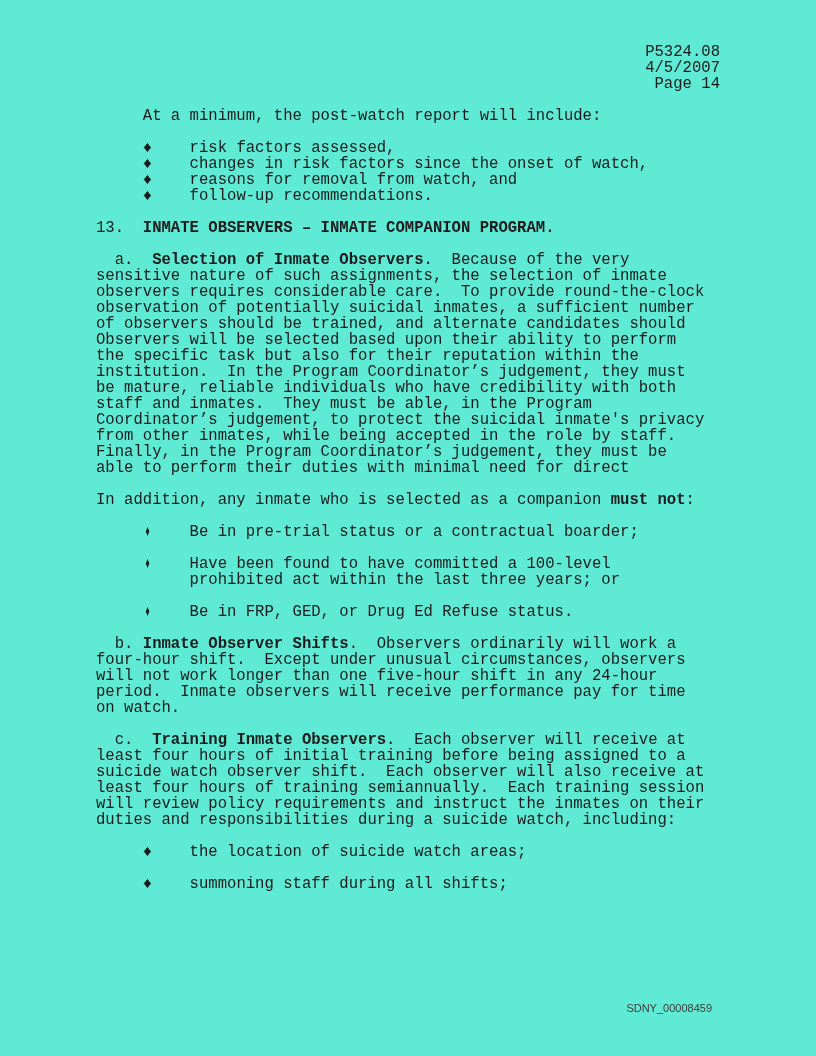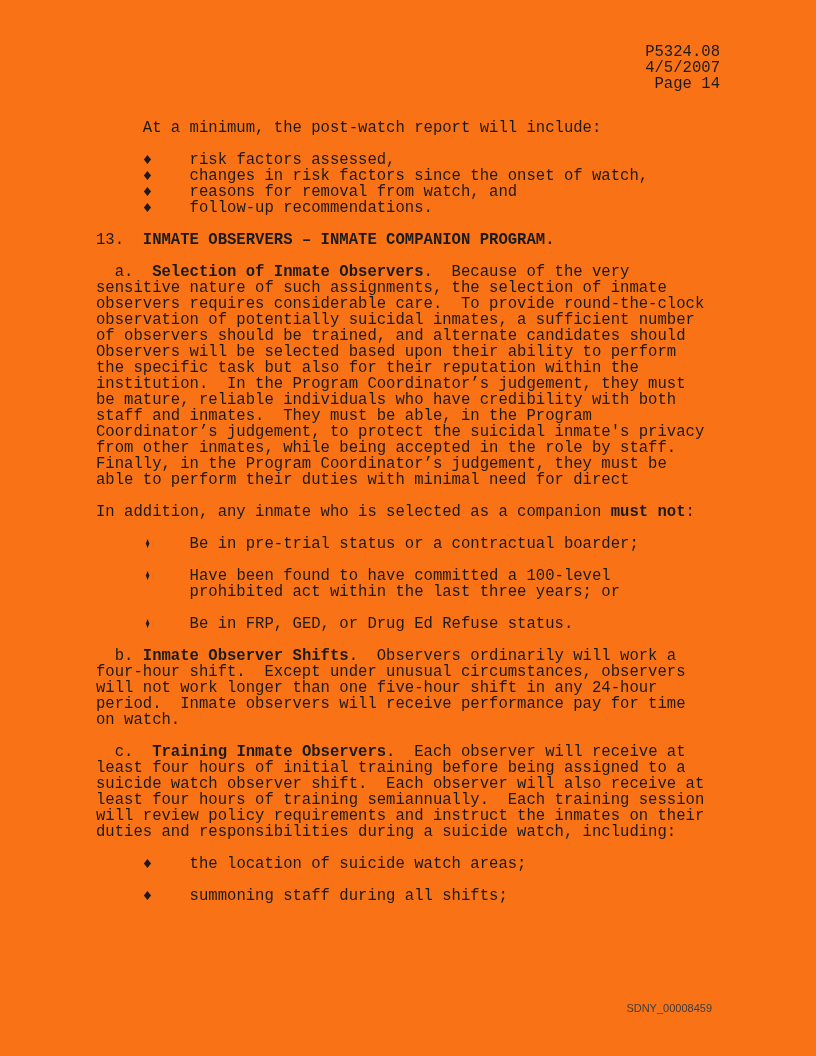--- a/index.html
+++ b/index.html
@@ -1,33 +1,33 @@
 <!DOCTYPE html>
 <html><head>
 <meta charset="utf-8">
 <style>
   html, body { margin:0; padding:0; background:#ffffff; }
   .page {
     position:relative;
     width:816px; height:1056px;
-    background:#f97316;
+    background:#5eead4;
     overflow:hidden;
     color:#1b1b1b;
   }
   .doc {
     position:absolute;
     left:96px; top:44px; width:624px;
     font-family:"Liberation Mono","DejaVu Sans Mono",monospace;
     font-size:15.6px;
     line-height:16px;
   }
   .header { text-align:right; }
   .line { white-space:pre; min-height:16px; }
   .seg-b { font-weight:bold; }
-  #doc-body { margin-top:28px; }
+  #doc-body { margin-top:16px; }
   #doc-body .block + .block { margin-top:16px; }
   .list.spaced .item + .item { margin-top:16px; }
   .bullet { display:inline-block; }
   .bullet.narrow { transform:scaleX(0.5); transform-origin:50% 50%; }
   .footer {
     position:absolute;
     right:104px; top:1002px;
     font-family:"Liberation Sans","DejaVu Sans",sans-serif;
     font-size:11px;
     color:#3d3d3d;

